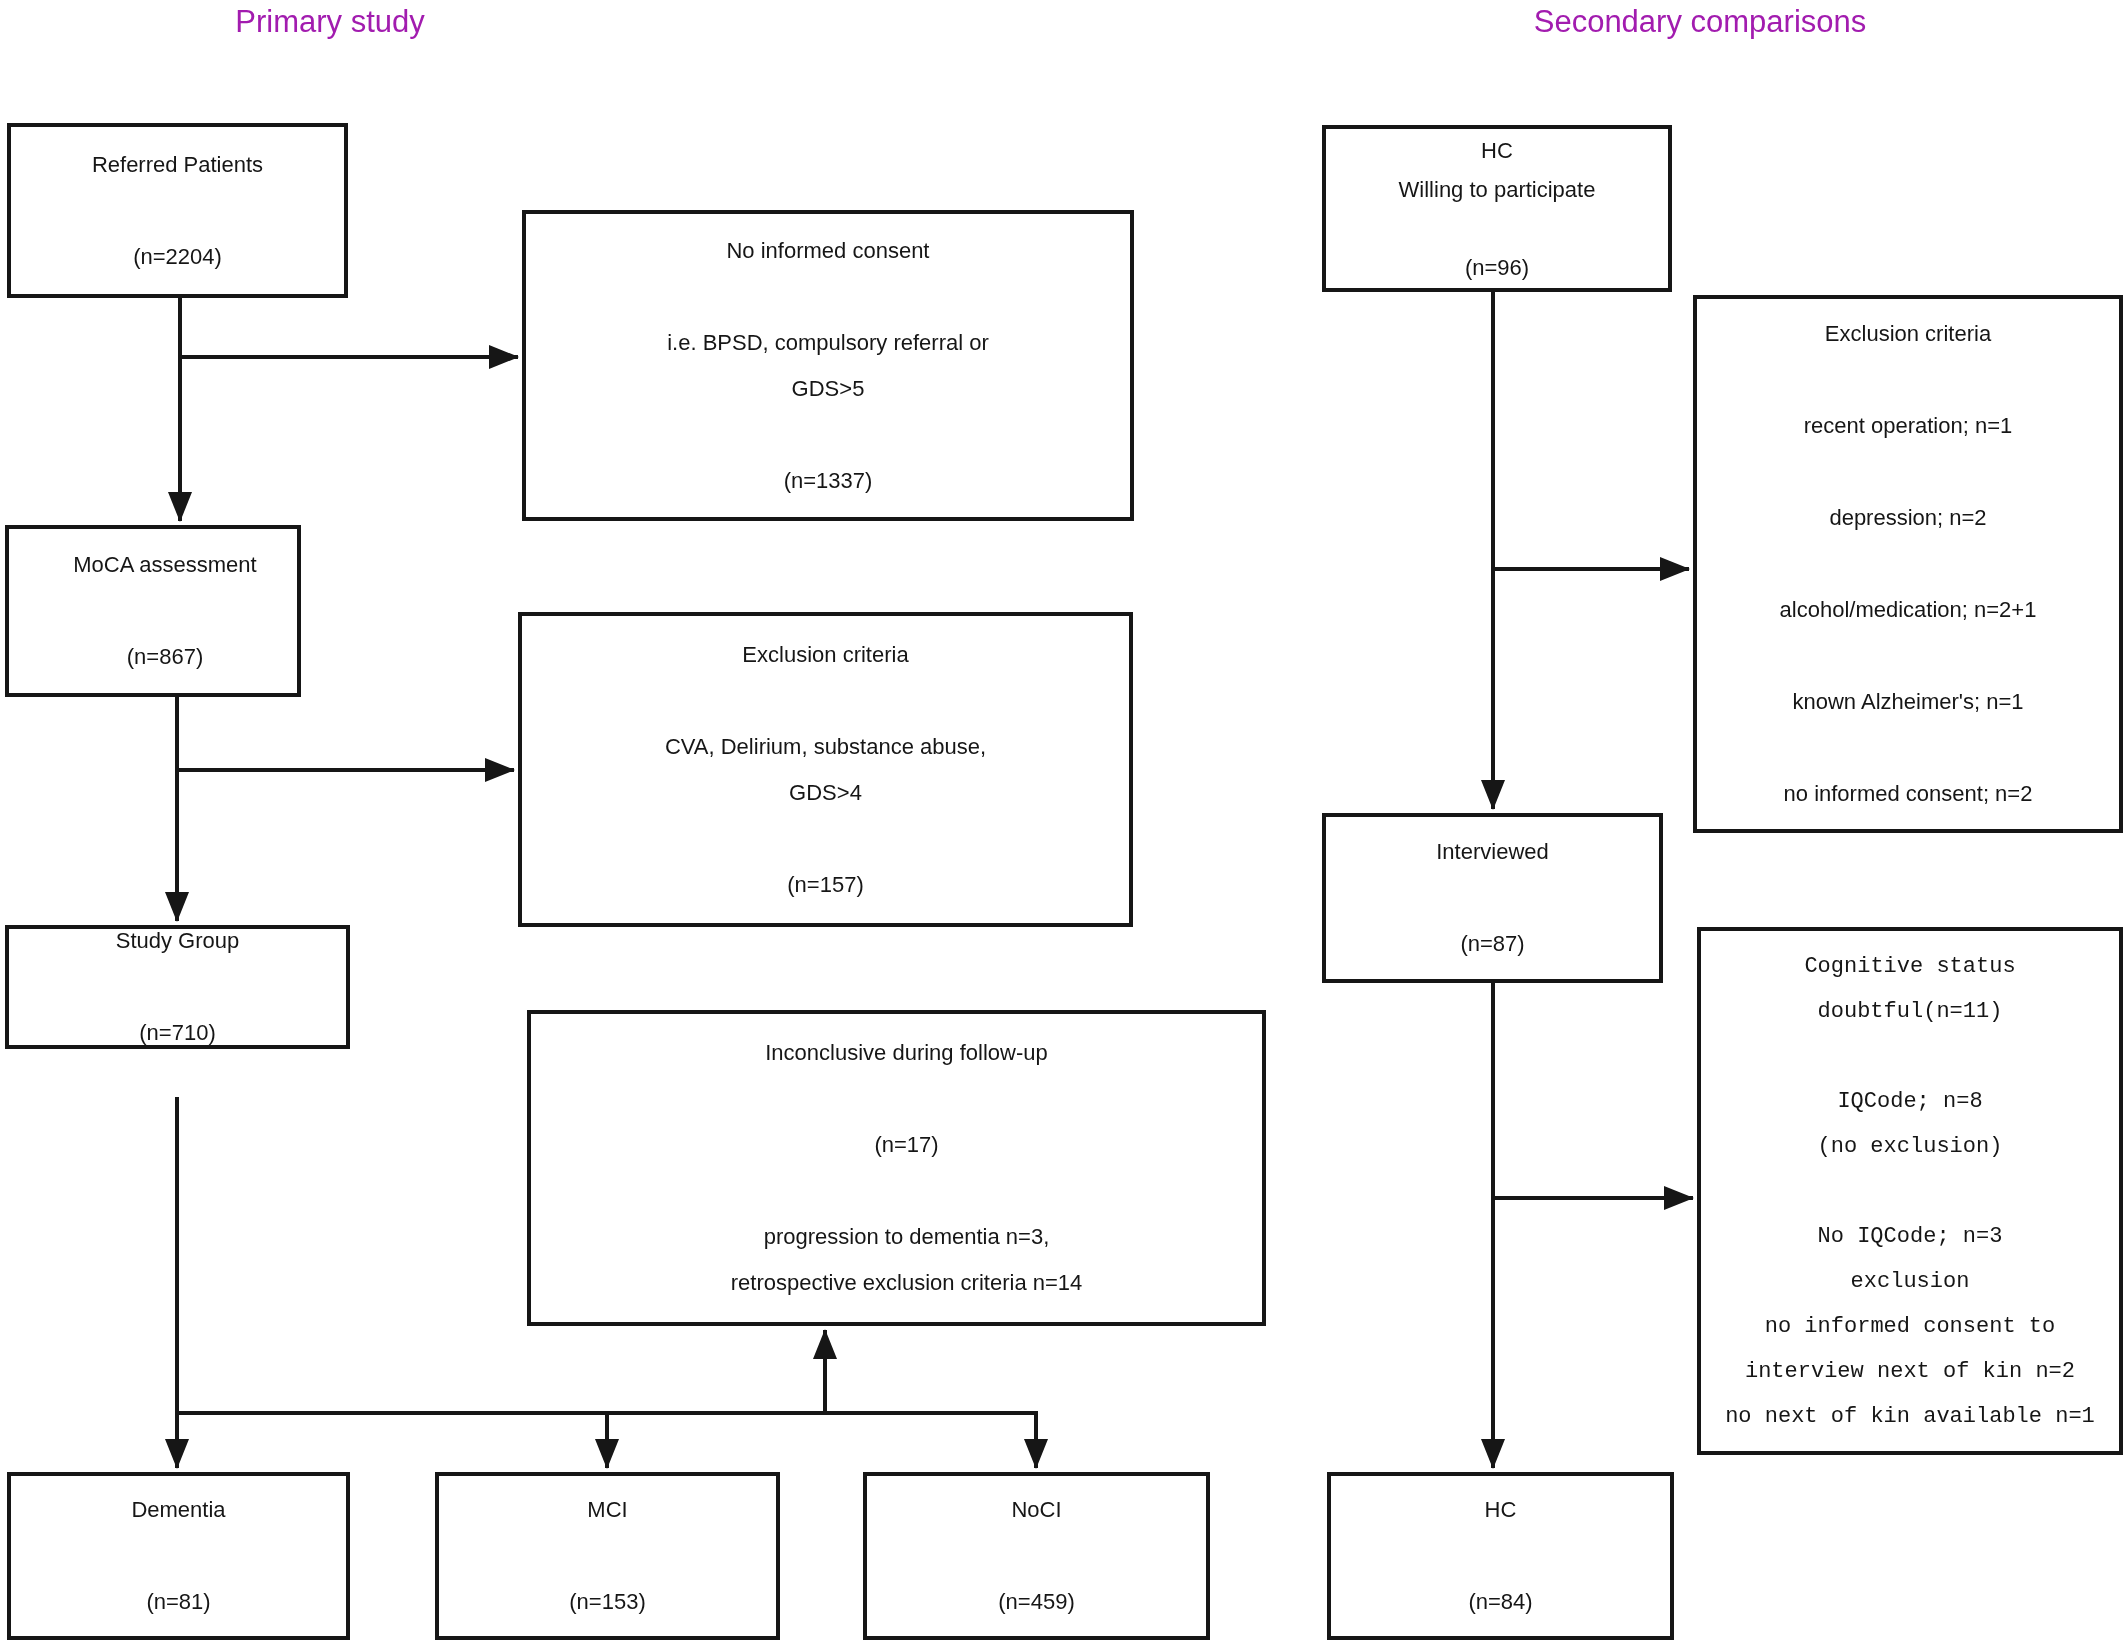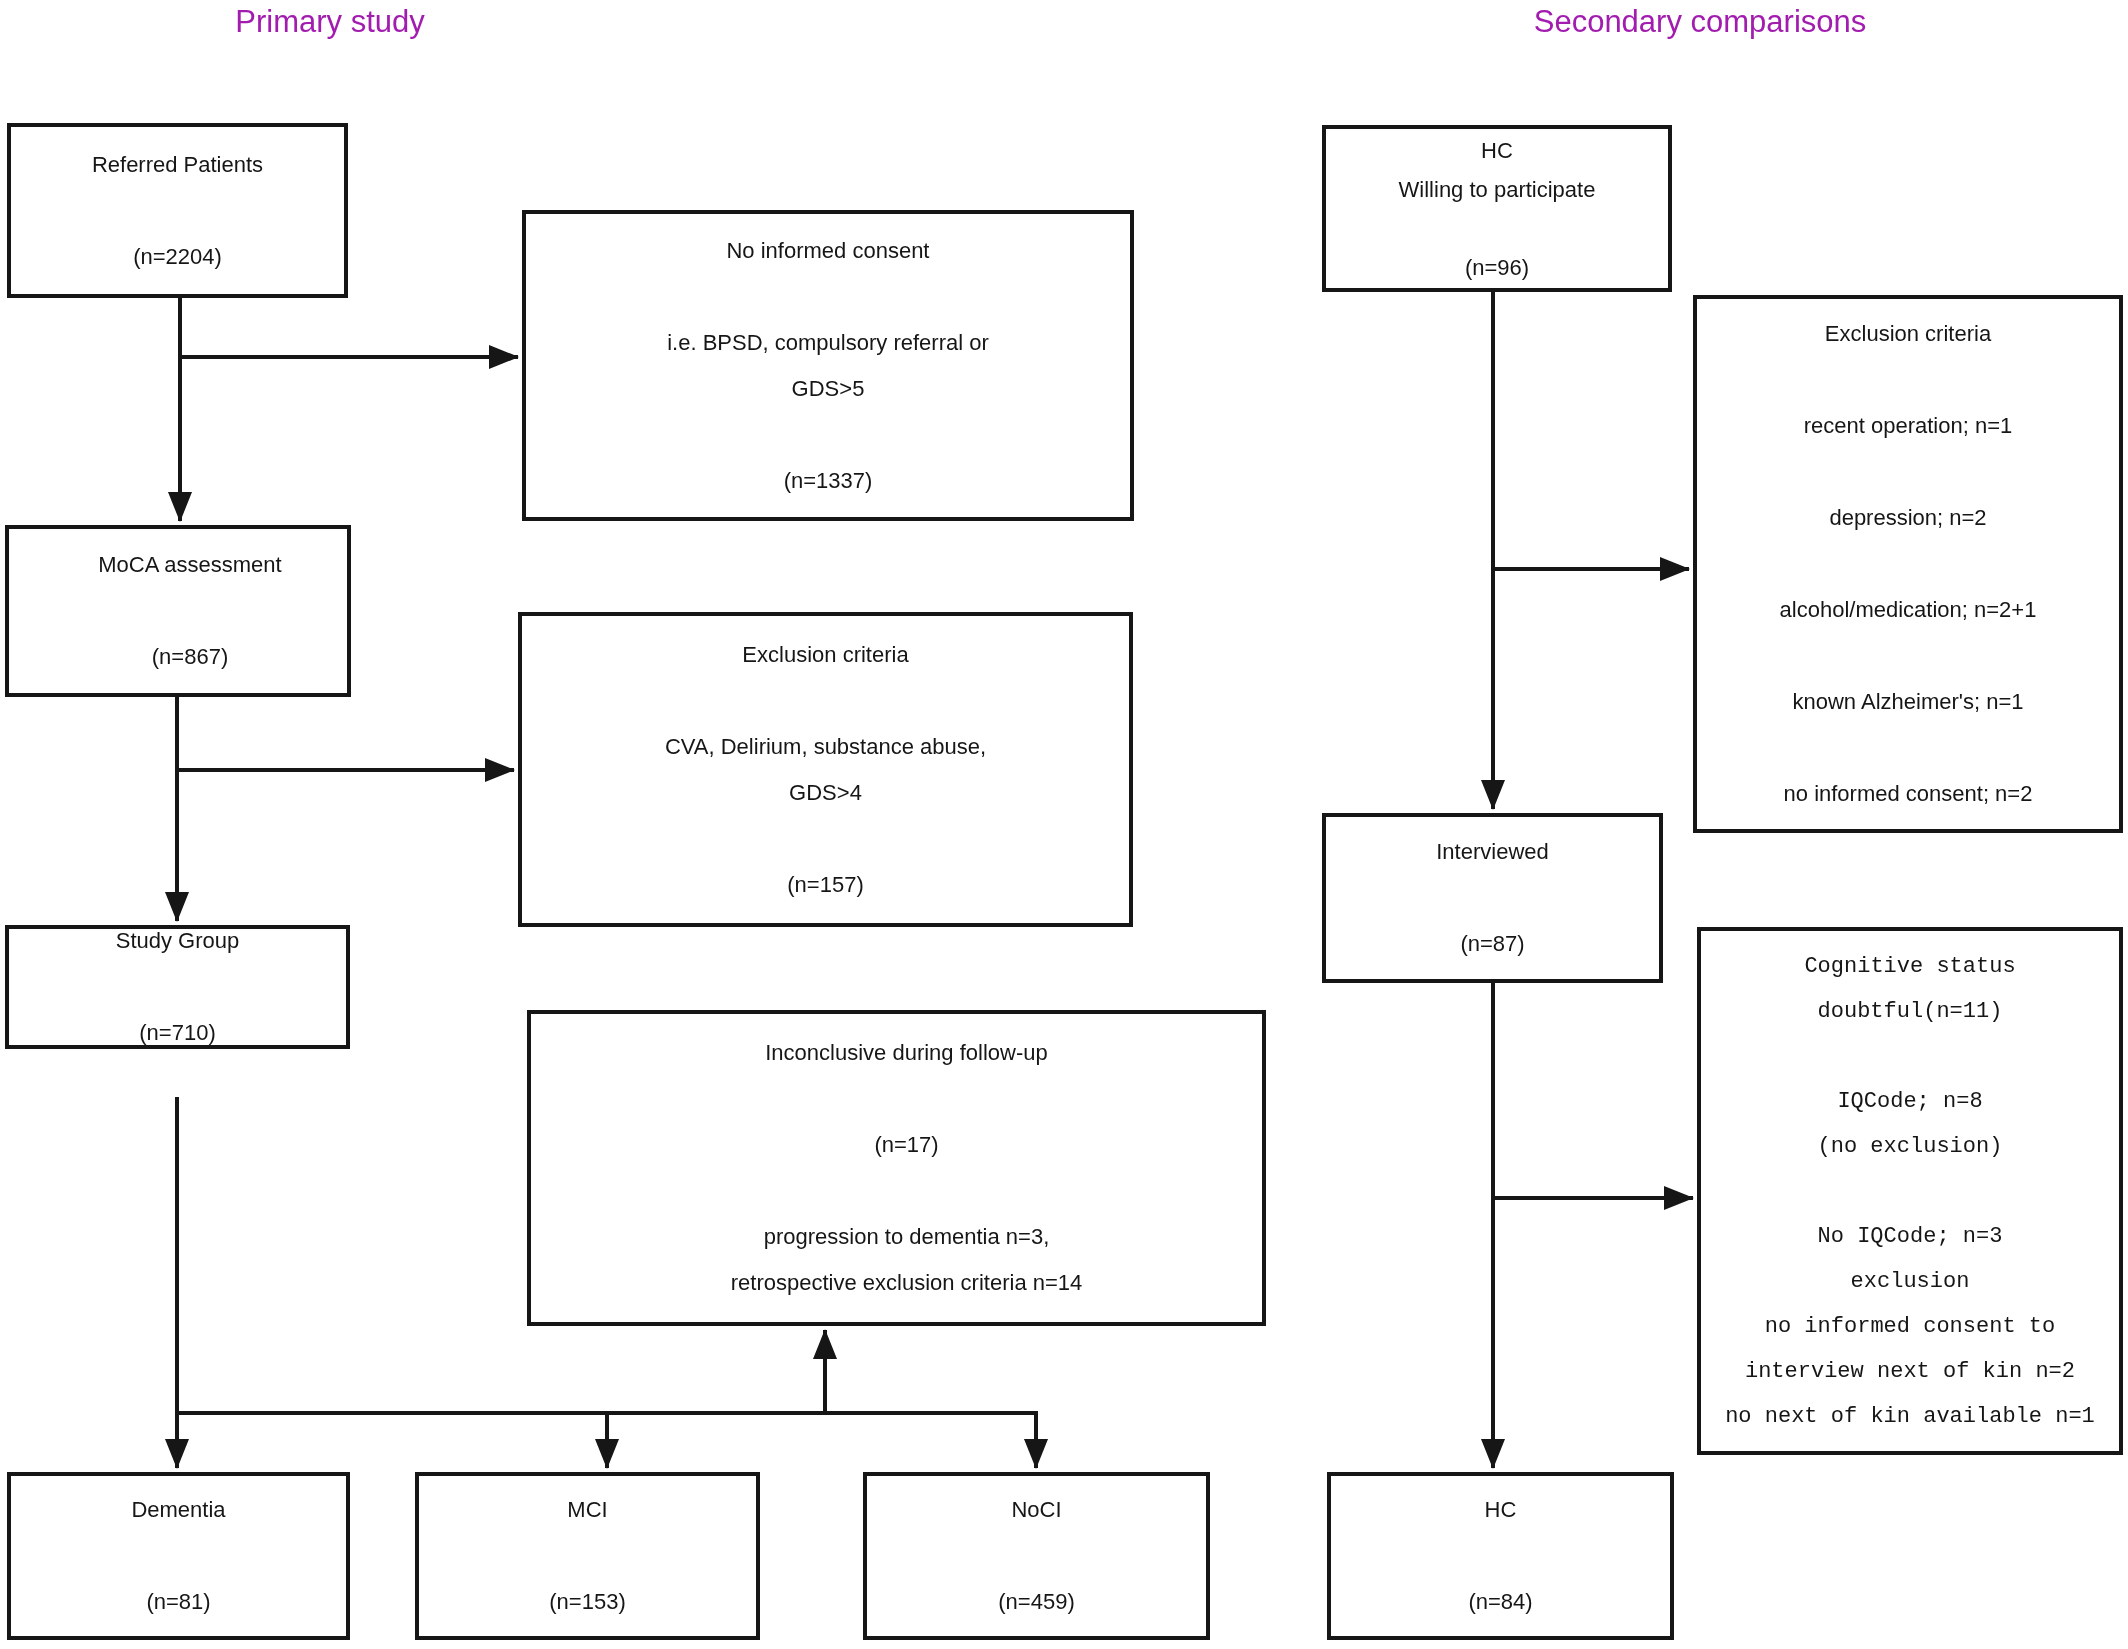--- a/index.html
+++ b/index.html
@@ -32,26 +32,26 @@
     align-items: center;
     justify-content: center;
     text-align: center;
     font-size: 22px;
     line-height: 46px;
     white-space: pre;
     overflow: visible;
   }
   #node-referred            { left: 7px;    top: 123px;  width: 341px; height: 175px; }
   #node-no-consent          { left: 522px;  top: 210px;  width: 612px; height: 311px; }
-  #node-moca                { left: 5px;    top: 525px;  width: 346px; height: 172px; padding-left: 24px; }
+  #node-moca                { left: 5px;    top: 525px;  width: 296px; height: 172px; padding-left: 24px; }
   #node-exclusion-primary   { left: 518px;  top: 612px;  width: 615px; height: 315px; }
   #node-study-group         { left: 5px;    top: 925px;  width: 345px; height: 124px; }
   #node-inconclusive        { left: 527px;  top: 1010px; width: 739px; height: 316px; padding-left: 20px; }
   #node-dementia            { left: 7px;    top: 1472px; width: 343px; height: 168px; }
-  #node-mci                 { left: 415px;  top: 1472px; width: 345px; height: 168px; }
+  #node-mci                 { left: 435px;  top: 1472px; width: 345px; height: 168px; }
   #node-noci                { left: 863px;  top: 1472px; width: 347px; height: 168px; }
   #node-hc-willing          { left: 1322px; top: 125px;  width: 350px; height: 167px; line-height: 39px; }
   #node-exclusion-secondary { left: 1693px; top: 295px;  width: 430px; height: 538px; }
   #node-interviewed         { left: 1322px; top: 813px;  width: 341px; height: 170px; }
   #node-cognitive           { left: 1697px; top: 927px;  width: 426px; height: 528px; line-height: 45px; font-family: Liberation Mono, monospace; }
   #node-hc-final            { left: 1327px; top: 1472px; width: 347px; height: 168px; }
   #connector-layer {
     position: absolute;
     left: 0; top: 0;
     width: 2128px;

